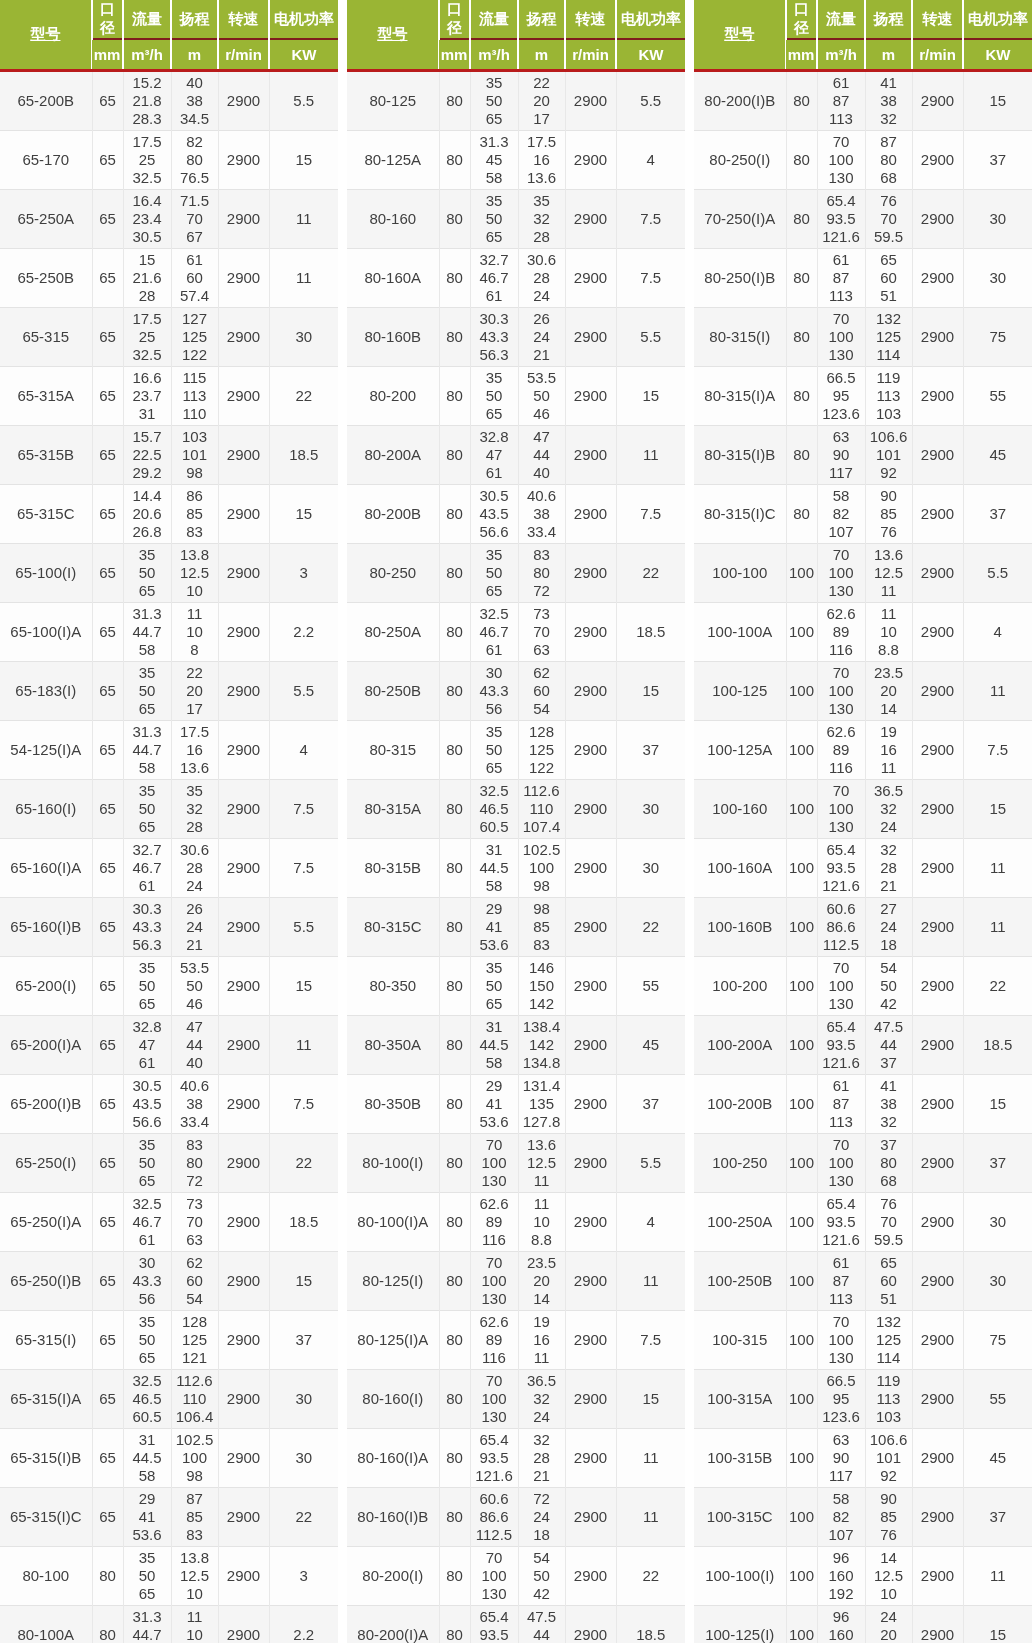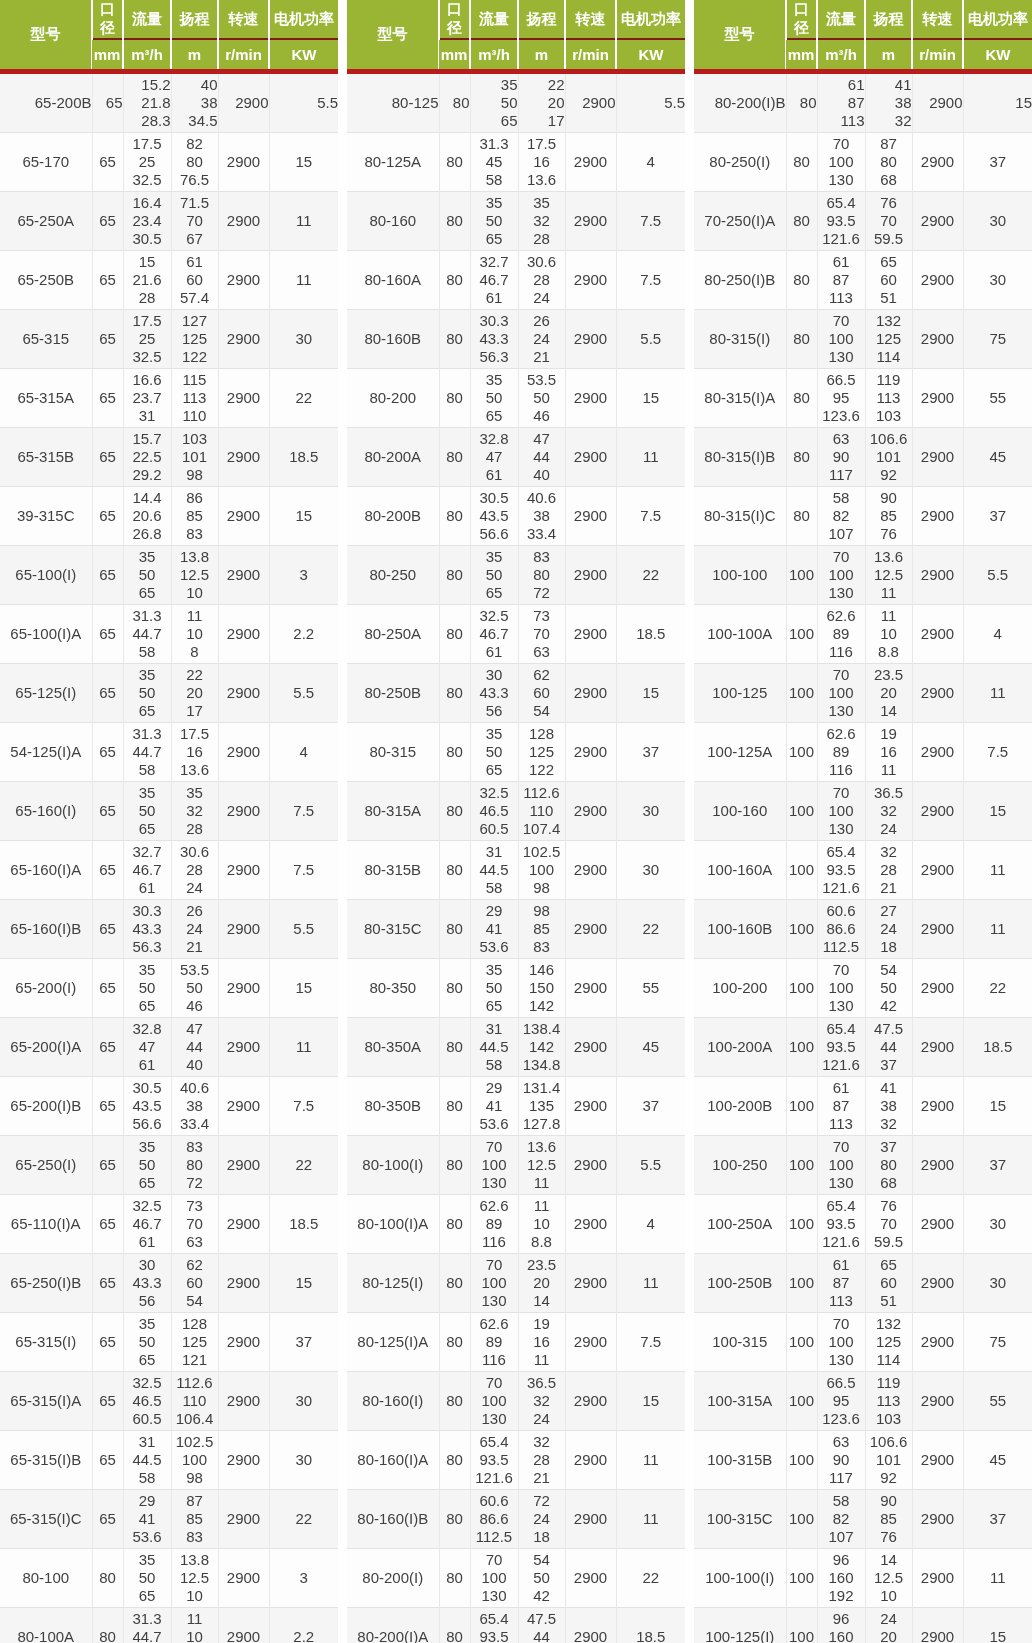--- a/index.html
+++ b/index.html
@@ -27,35 +27,35 @@
     font-size: 15px;
     text-align: center;
     vertical-align: middle;
     height: 29px;
     padding: 0;
     border-left: 2px solid #ffffff;
     overflow: hidden;
   }
   thead th:first-child { border-left: none; }
   thead tr.units th { border-top: 2px solid #7f1d1d; }
-  thead th.model { height: 60px; }
+  thead th.model { height: 60px; text-decoration: underline; }
   
   tbody td {
     font-size: 15px;
     line-height: 18px;
     text-align: center;
     vertical-align: middle;
     padding: 2px 0;
     white-space: pre-line;
     border-left: 1px solid #e8e8e8;
     border-top: 1px solid #e3e3e3;
     height: 54px;
   }
   tbody td:first-child { border-left: none; }
-  tbody tr:first-child td { border-top: 5px solid #b91c1c; text-align: right; }
+  tbody tr:first-child td { border-top: 3px solid #b91c1c; }
   tbody tr.odd  td { background: #f5f5f5; }
   tbody tr.even td { background: #fdfdfd; }
   tbody td.hl { background: #f9f3c6; }
   col.c-model { width: 92px; }
   col.c-dn    { width: 31px; }
   col.c-flow  { width: 48px; }
   col.c-head  { width: 47px; }
   col.c-speed { width: 51px; }
   col.c-power { width: auto; }
 </style>
@@ -169,21 +169,21 @@
           <td>15.7
 22.5
 29.2</td>
           <td>103
 101
 98</td>
           <td>2900</td>
           <td>18.5</td>
         </tr>
         <tr class="even">
-          <td>39-315C</td>
+          <td>65-315C</td>
           <td>65</td>
           <td>14.4
 20.6
 26.8</td>
           <td>86
 85
 83</td>
           <td>2900</td>
           <td>15</td>
         </tr>
@@ -205,21 +205,21 @@
           <td>31.3
 44.7
 58</td>
           <td>11
 10
 8</td>
           <td>2900</td>
           <td>2.2</td>
         </tr>
         <tr class="odd">
-          <td>65-125(I)</td>
+          <td>65-183(I)</td>
           <td>65</td>
           <td>35
 50
 65</td>
           <td>22
 20
 17</td>
           <td>2900</td>
           <td>5.5</td>
         </tr>
@@ -313,21 +313,21 @@
           <td>35
 50
 65</td>
           <td>83
 80
 72</td>
           <td>2900</td>
           <td>22</td>
         </tr>
         <tr class="even">
-          <td>65-110(I)A</td>
+          <td>65-250(I)A</td>
           <td>65</td>
           <td>32.5
 46.7
 61</td>
           <td>73
 70
 63</td>
           <td>2900</td>
           <td>18.5</td>
         </tr>

